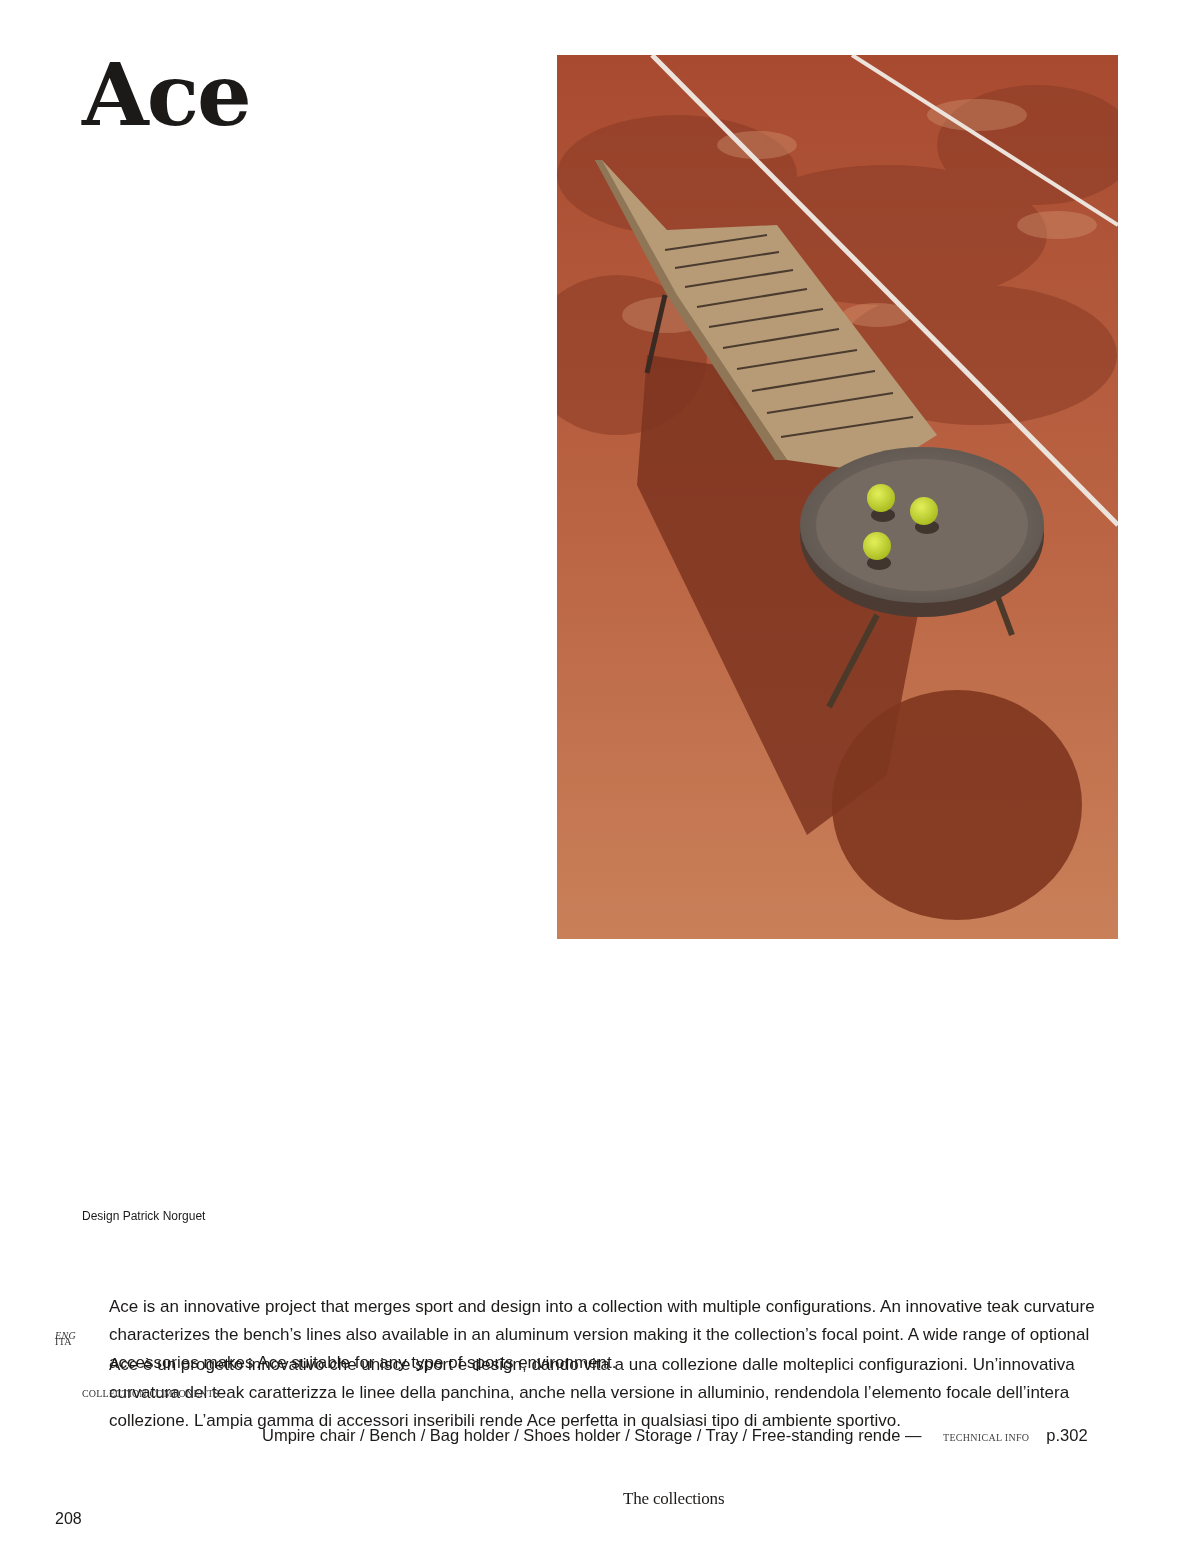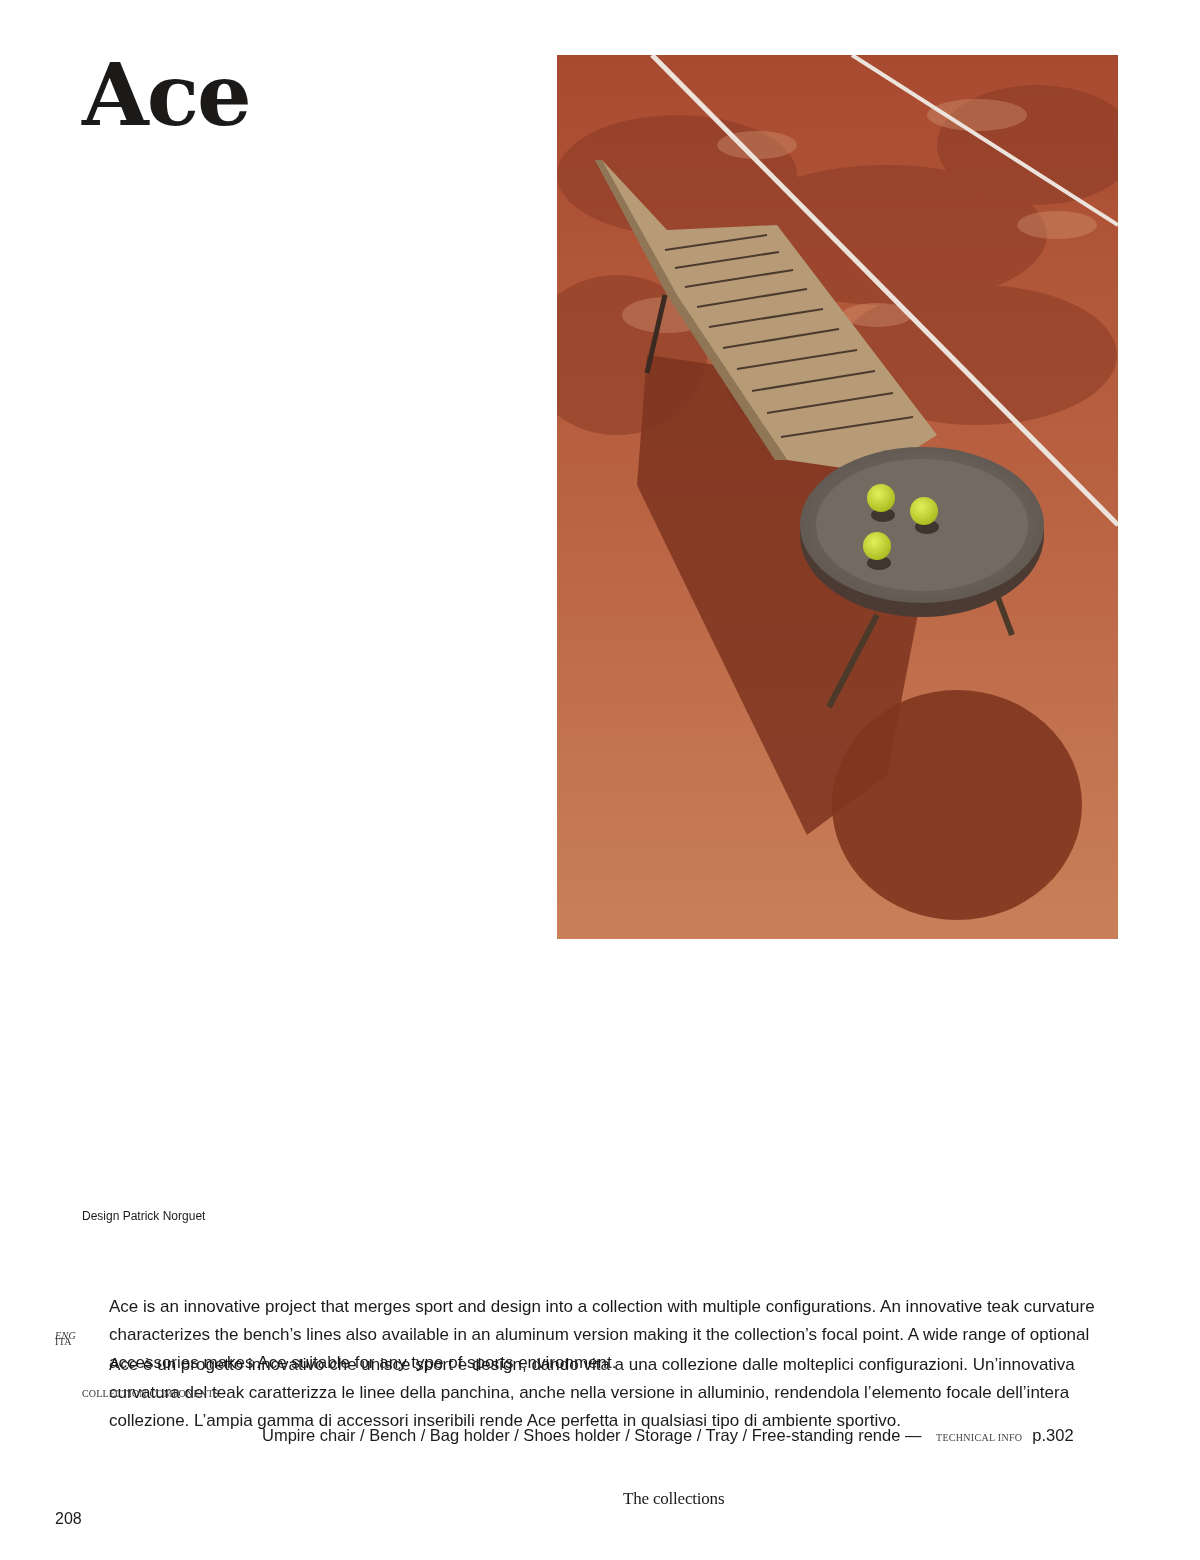--- a/index.html
+++ b/index.html
@@ -5,21 +5,21 @@
   html, body { margin: 0; padding: 0; background: #ffffff; }
   body { width: 1200px; height: 1560px; position: relative; overflow: hidden; color: #1c1a19; }
   .title { position: absolute; left: 78px; top: 48px; font-family: "DejaVu Serif", serif; font-size: 86px; font-weight: bold; letter-spacing: -2px; line-height: 1; margin: 4px; }
   .photo { position: absolute; left: 557px; top: 55px; width: 561px; height: 884px; overflow: hidden; background: #b5593b; }
   .photo svg { display: block; width: 100%; height: 100%; }
   .designer { position: absolute; left: 82px; top: 1209px; font-family: "Liberation Sans", sans-serif; font-size: 12px; }
   .lang-label { position: absolute; left: 55px; font-family: "Liberation Serif", serif; font-size: 10px; letter-spacing: 0.3px; color: #333; }
   .para { position: absolute; left: 109px; width: 1010px; font-family: "Liberation Sans", sans-serif; font-size: 17px; line-height: 28px; margin: 0; }
   .comp-label { position: absolute; left: 82px; top: 1388px; font-family: "Liberation Serif", serif; font-size: 10px; letter-spacing: 0.2px; color: #333; }
   .comp-list { position: absolute; left: 262px; top: 1426px; font-family: "Liberation Sans", sans-serif; font-size: 16.5px; white-space: nowrap; }
-  .tech-label { font-family: "Liberation Serif", serif; font-size: 10px; letter-spacing: 0.3px; color: #444; margin: 0 10px; }
+  .tech-label { font-family: "Liberation Serif", serif; font-size: 10px; letter-spacing: 0.3px; color: #444; margin: 0 17px; }
   .page-num { position: absolute; left: 55px; top: 1490px; font-family: "Liberation Sans", sans-serif; font-size: 16px; margin-top: 20px; }
   .section { position: absolute; left: 611px; top: 1489px; font-family: "Liberation Serif", serif; font-size: 17px; letter-spacing: -0.2px; margin-left: 12px; }
 </style>
 </head>
 <body>
 
 <h1 class="title">Ace</h1>
 
 <div class="photo">
   <svg viewBox="0 0 561 884" preserveAspectRatio="none">

